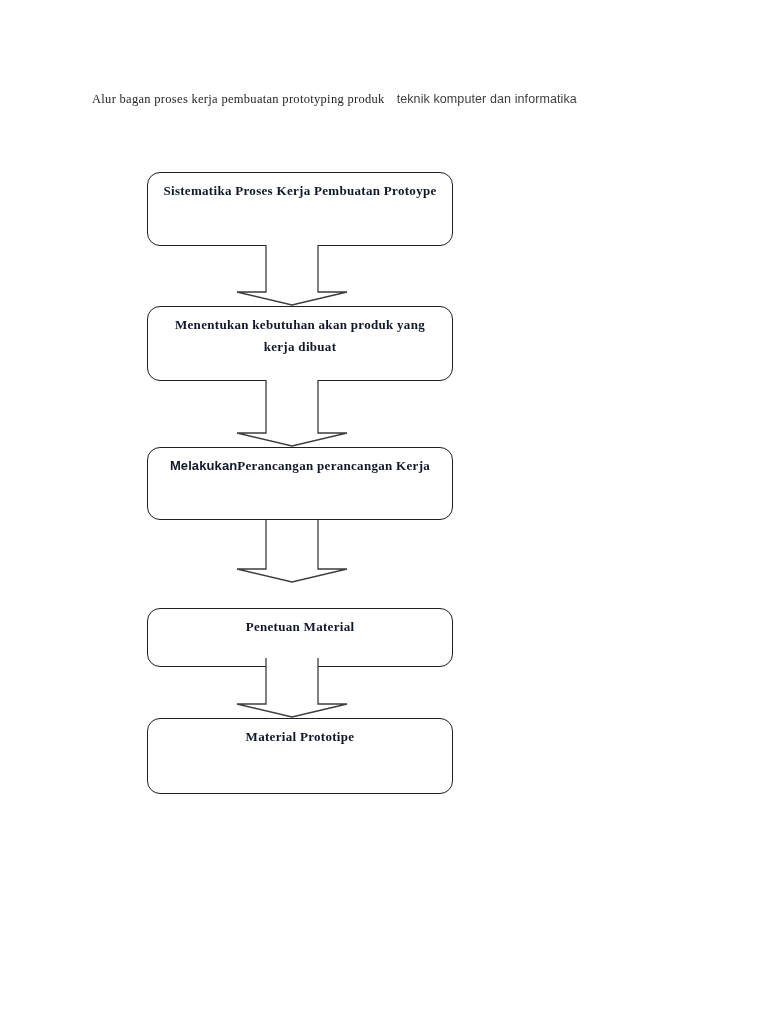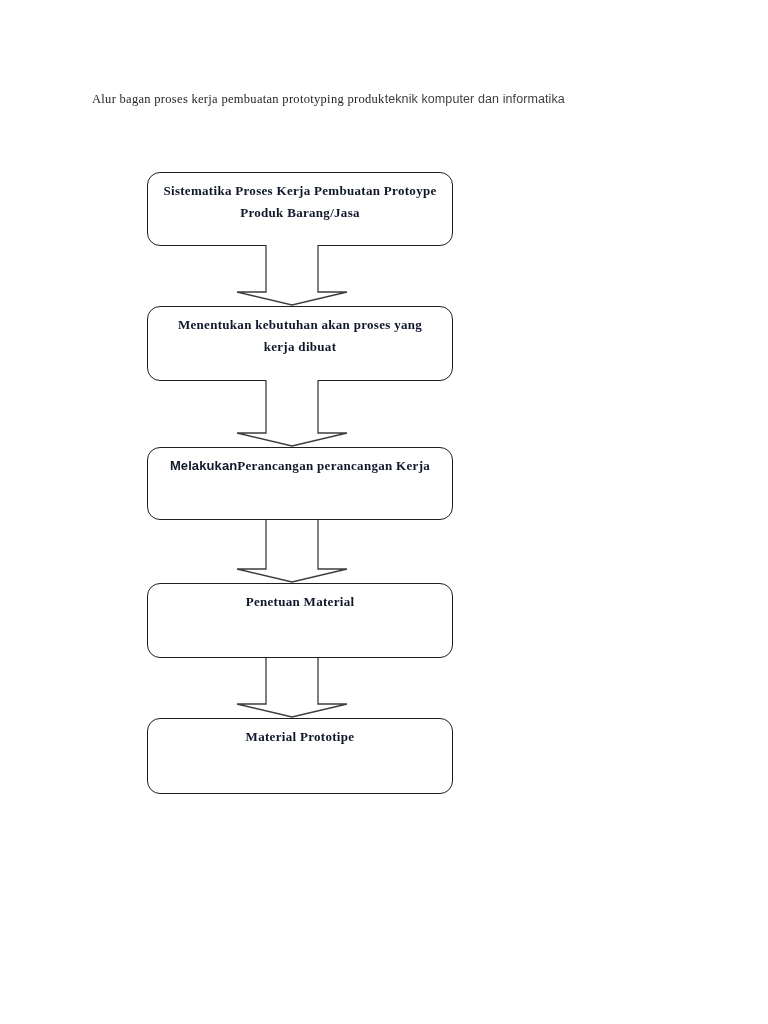--- a/index.html
+++ b/index.html
@@ -18,21 +18,21 @@
     font-size: 12.5px;
     line-height: 17px;
     color: #242424;
     letter-spacing: 0.3px;
     white-space: nowrap;
   }
   .doc-title .suffix {
     font-family: "Liberation Sans", sans-serif;
     color: #3f3f3f;
     letter-spacing: 0.1px;
-    margin-left: 0;
+    margin-left: 12px;
   }
   .node {
     position: absolute;
     left: 147px;
     width: 306px;
     box-sizing: border-box;
     background: #ffffff;
     border: 1.6px solid #1e1e1e;
     border-radius: 13px;
     text-align: center;
@@ -59,47 +59,46 @@
 <body>
 
 <div class="screen">
 
   <div class="doc-title">
     <span>Alur bagan proses kerja pembuatan prototyping produk</span><span class="suffix">teknik komputer dan informatika</span>
   </div>
 
   <div class="node" style="top:172px; height:74px;">
     <div class="nline">Sistematika Proses Kerja Pembuatan Protoype</div>
-    <div class="nline">Produk Barang/Jasa</div>
   </div>
 
   <svg class="arrow" style="top:245px;" width="112" height="61" viewBox="0 0 112 61">
     <path d="M30 0 L30 47 L1 47 L56 60 L111 47 L82 47 L82 0" fill="#ffffff" stroke="#3d3d3d" stroke-width="1.3"></path>
   </svg>
 
   <div class="node" style="top:306px; height:75px;">
-    <div class="nline">Menentukan kebutuhan akan proses yang</div>
+    <div class="nline">Menentukan kebutuhan akan produk yang</div>
     <div class="nline">kerja dibuat</div>
   </div>
 
   <svg class="arrow" style="top:380px;" width="112" height="67" viewBox="0 0 112 67">
     <path d="M30 0 L30 53 L1 53 L56 66 L111 53 L82 53 L82 0" fill="#ffffff" stroke="#3d3d3d" stroke-width="1.3"></path>
   </svg>
 
   <div class="node" style="top:447px; height:73px;">
     <div class="nline">
       <span class="sans-word">Melakukan</span><span>Perancangan perancangan Kerja</span>
     </div>
   </div>
 
   <svg class="arrow" style="top:520px;" width="112" height="63" viewBox="0 0 112 63">
     <path d="M30 0 L30 49 L1 49 L56 62 L111 49 L82 49 L82 0" fill="#ffffff" stroke="#3d3d3d" stroke-width="1.3"></path>
   </svg>
 
-  <div class="node" style="top:583px; height:75px;">
+  <div class="node" style="top:608px; height:59px;">
     <div class="nline">Penetuan Material</div>
   </div>
 
   <svg class="arrow" style="top:658px;" width="112" height="60" viewBox="0 0 112 60">
     <path d="M30 0 L30 46 L1 46 L56 59 L111 46 L82 46 L82 0" fill="#ffffff" stroke="#3d3d3d" stroke-width="1.3"></path>
   </svg>
 
   <div class="node" style="top:718px; height:76px;">
     <div class="nline">Material Prototipe</div>
   </div>

